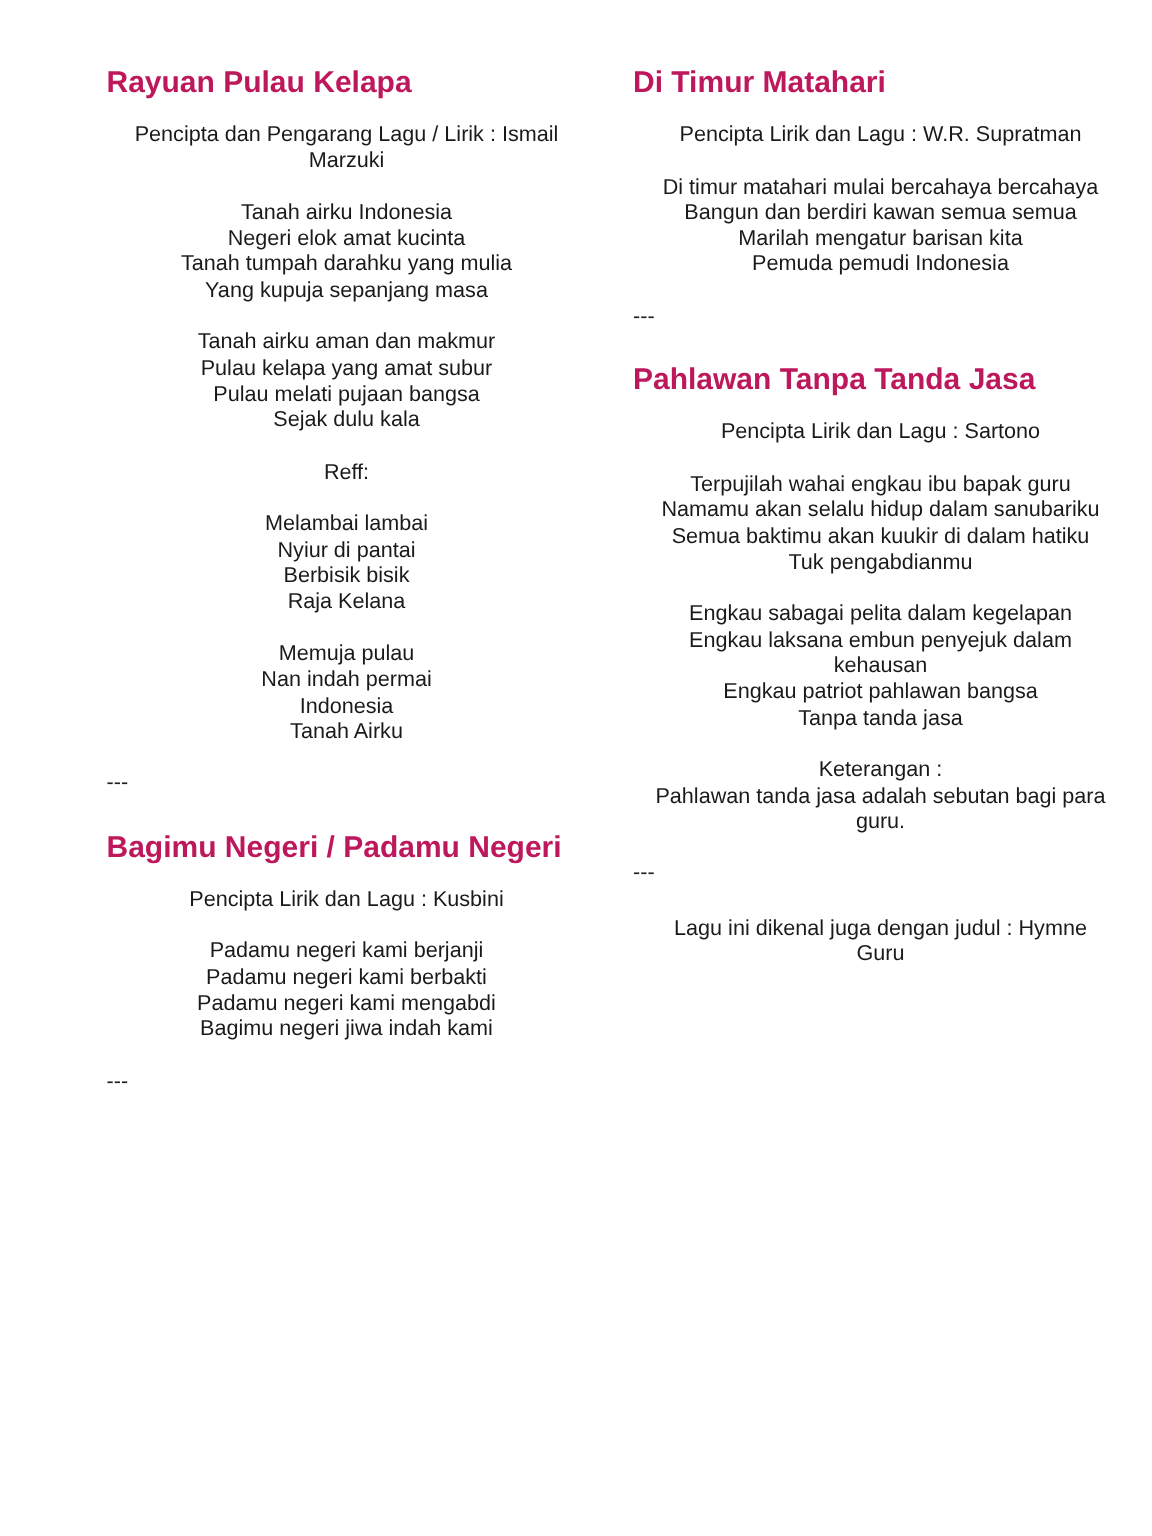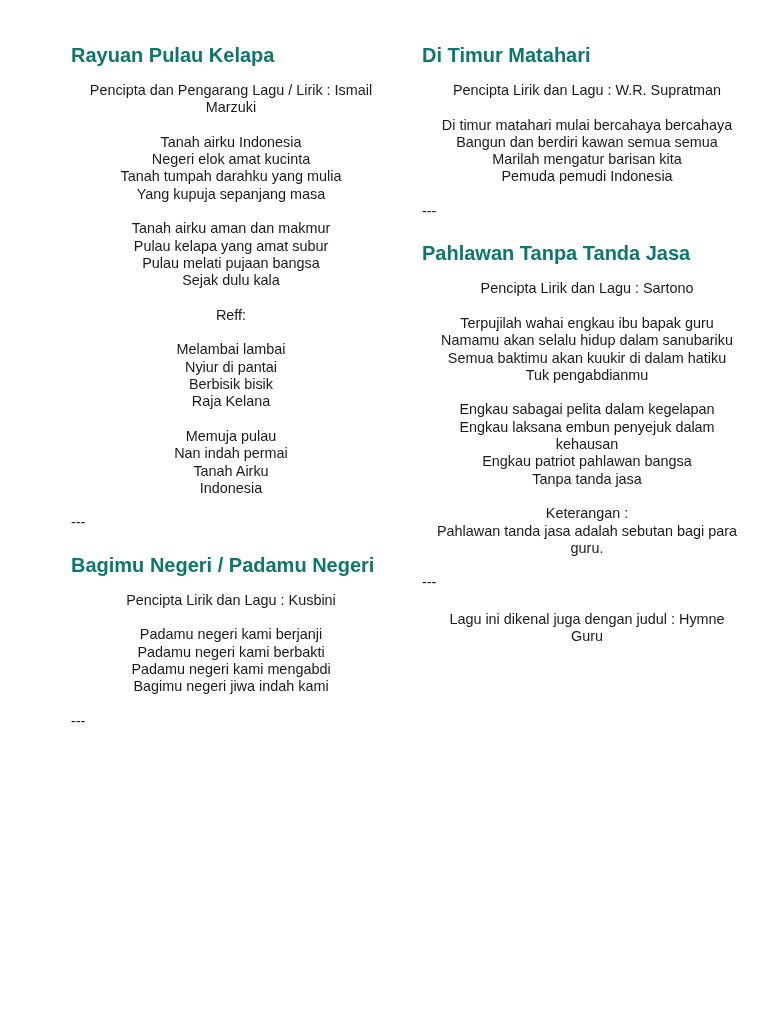--- a/index.html
+++ b/index.html
@@ -19,21 +19,21 @@
       position: absolute;
       top: 41px;
     }
     .col-left { left: 71px; width: 320px; }
     .col-right { left: 422px; width: 330px; }
     .song-title {
       font-size: 20px;
       font-weight: bold;
       line-height: 28px;
       margin: 0 0 13px 0;
-      color: #0f766e;
+      color: #be185d;
       white-space: nowrap;
     }
     .block {
       font-size: 14.4px;
       line-height: 17.3px;
       margin: 0 0 17.3px 0;
       text-align: center;
     }
     .block .line { display: block; }
     .divider {
@@ -72,22 +72,22 @@
     </div>
     <div class="block">
       <span class="line">Melambai lambai</span>
       <span class="line">Nyiur di pantai</span>
       <span class="line">Berbisik bisik</span>
       <span class="line">Raja Kelana</span>
     </div>
     <div class="block">
       <span class="line">Memuja pulau</span>
       <span class="line">Nan indah permai</span>
+      <span class="line">Indonesia</span>
       <span class="line">Tanah Airku</span>
-      <span class="line">Indonesia</span>
     </div>
     <div class="divider">---</div>
   </section>
 
   <section class="song">
     <h2 class="song-title">Bagimu Negeri / Padamu Negeri</h2>
     <div class="block">
       <span class="line">Pencipta Lirik dan Lagu : Kusbini</span>
     </div>
     <div class="block">

